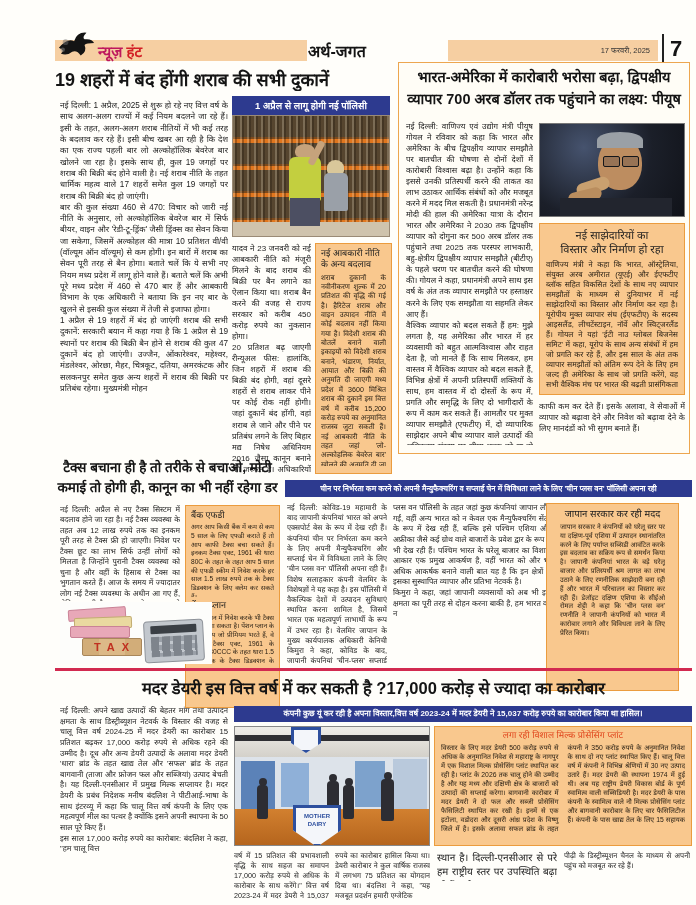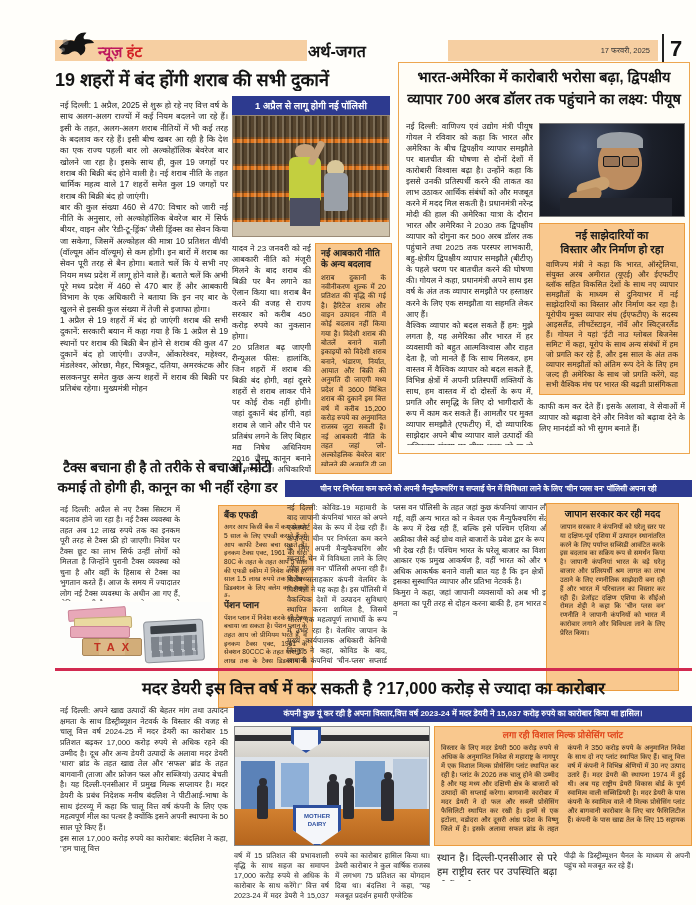--- a/index.html
+++ b/index.html
@@ -3,21 +3,21 @@
 <meta charset="utf-8">
 <style>
   html,body{margin:0;padding:0;background:#e9e9e9;}
   .page{position:relative;width:696px;height:905px;margin:0 auto;background:#fffefa;
         font-family:"Liberation Sans","DejaVu Sans",sans-serif;overflow:hidden;}
   .abs{position:absolute;}
   .body{font-size:8.2px;line-height:1.38;color:#222;text-align:justify;
         white-space:pre-line;overflow:hidden;}
   .hl{font-weight:bold;color:#141414;}
   .obox{background:#f9c88e;border:1px solid #eb9c3e;box-sizing:border-box;}
-  .obox-title{font-weight:bold;color:#1c1c1c;text-align:center;line-height:1.25;margin-bottom:3px;white-space:pre-line;}
+  .obox-title{font-weight:normal;color:#1c1c1c;text-align:center;line-height:1.25;margin-bottom:3px;white-space:pre-line;}
   .obox-body{font-size:7.1px;line-height:1.32;color:#2a2014;text-align:justify;white-space:pre-line;overflow:hidden;}
   .bstrip{background:#2d3a8f;color:#ffffff;font-weight:bold;text-align:center;
           overflow:hidden;white-space:nowrap;box-sizing:border-box;}
   .peach{background:#f6cfa2;}
   .photo{box-sizing:border-box;border:1px solid #9a8a76;overflow:hidden;position:absolute;}
   .sil{position:absolute;background:#2d2d33;border-radius:4px 4px 2px 2px;}
   .sil .head{position:absolute;left:50%;top:-7px;transform:translateX(-50%);
              width:8px;height:8px;border-radius:50%;background:#2d2d33;}
 </style>
 </head>
@@ -99,21 +99,21 @@
     </div>
 
     <div class="body" style="position:absolute;left:140px;top:338px;width:146px;height:46px;font-size:8px;">काफी कम कर देते हैं। इसके अलावा, वे सेवाओं में व्यापार को बढ़ावा देने और निवेश को बढ़ावा देने के लिए मानदंडों को भी सुगम बनाते हैं।</div>
   </div>
 
   <div class="abs hl" style="left:55px;top:458px;width:225px;text-align:center;font-size:13.5px;line-height:1.45;white-space:pre-line;">टैक्स बचाना ही है तो तरीके से बचाओ, मोटी
 कमाई तो होगी ही, कानून का भी नहीं रहेगा डर</div>
 
   <div class="abs body" style="left:60px;top:505px;width:120px;height:96px;font-size:7.6px;">नई दिल्ली: अप्रैल से नए टैक्स सिस्टम में बदलाव होने जा रहा है। नई टैक्स व्यवस्था के तहत अब 12 लाख रुपये तक का इनकम पूरी तरह से टैक्स फ्री हो जाएगी। निवेश पर टैक्स छूट का लाभ सिर्फ उन्हीं लोगों को मिलता है जिन्होंने पुरानी टैक्स व्यवस्था को चुना है और वहीं के हिसाब से टैक्स का भुगतान करते हैं। आज के समय में ज्यादातर लोग नई टैक्स व्यवस्था के अधीन आ गए हैं, लेकिन पुरानी टैक्स व्यवस्था के तहत चलने वाले लोगों की संख्या भी काफी ज्यादा है। अगर आप अभी भी पुरानी टैक्स व्यवस्था के तहत चल रहे हैं और टैक्स बचाने के लिए किसी अच्छे निवेश प्लान की तलाश कर रहे हैं तो यह जानकारी सिर्फ आपके लिए ही है।</div>
 
-  <div class="abs obox" style="left:185px;top:505px;width:95px;height:203px;padding:4px 5px;margin-left:33px;">
+  <div class="abs obox" style="left:185px;top:505px;width:95px;height:203px;padding:4px 5px;">
     <div class="obox-title" style="font-size:9px;text-align:left;margin-bottom:2px;">बैंक एफडी</div>
     <div class="obox-body" style="font-size:6.6px;height:74px;">अगर आप किसी बैंक में कम से कम 5 साल के लिए एफडी कराते हैं तो आप काफी टैक्स बचा सकते हैं। इनकम टैक्स एक्ट, 1961 की धारा 80C के तहत के तहत आप 5 साल की एफडी स्कीम में निवेश करके हर साल 1.5 लाख रुपये तक के टैक्स डिडक्शन के लिए क्लेम कर सकते हैं।</div>
     <div class="obox-title" style="font-size:9px;text-align:left;margin:3px 0 2px 0;">पेंशन प्लान</div>
     <div class="obox-body" style="font-size:6.6px;height:52px;">पेंशन प्लान में निवेश करके भी टैक्स बचाया जा सकता है। पेंशन प्लान के तहत आप जो प्रीमियम भरते हैं, वे इनकम टैक्स एक्ट, 1961 के सेक्शन 80CCC के तहत धारा 1.5 लाख तक के टैक्स डिडक्शन के लिए एलिजिबल हैं।</div>
   </div>
 
   <div class="abs" style="left:60px;top:602px;width:152px;height:62px;background:#fdfdfb;">
     <div class="abs" style="left:8px;top:6px;width:56px;height:10px;background:#e8a8b8;border:1px solid #c98296;border-radius:2px;transform:rotate(-4deg);"></div>
     <div class="abs" style="left:14px;top:15px;width:56px;height:10px;background:#ead9a0;border:1px solid #c2ad71;border-radius:2px;transform:rotate(-2deg);"></div>
     <div class="abs" style="left:10px;top:24px;width:58px;height:10px;background:#e8a8b8;border:1px solid #c98296;border-radius:2px;"></div>

